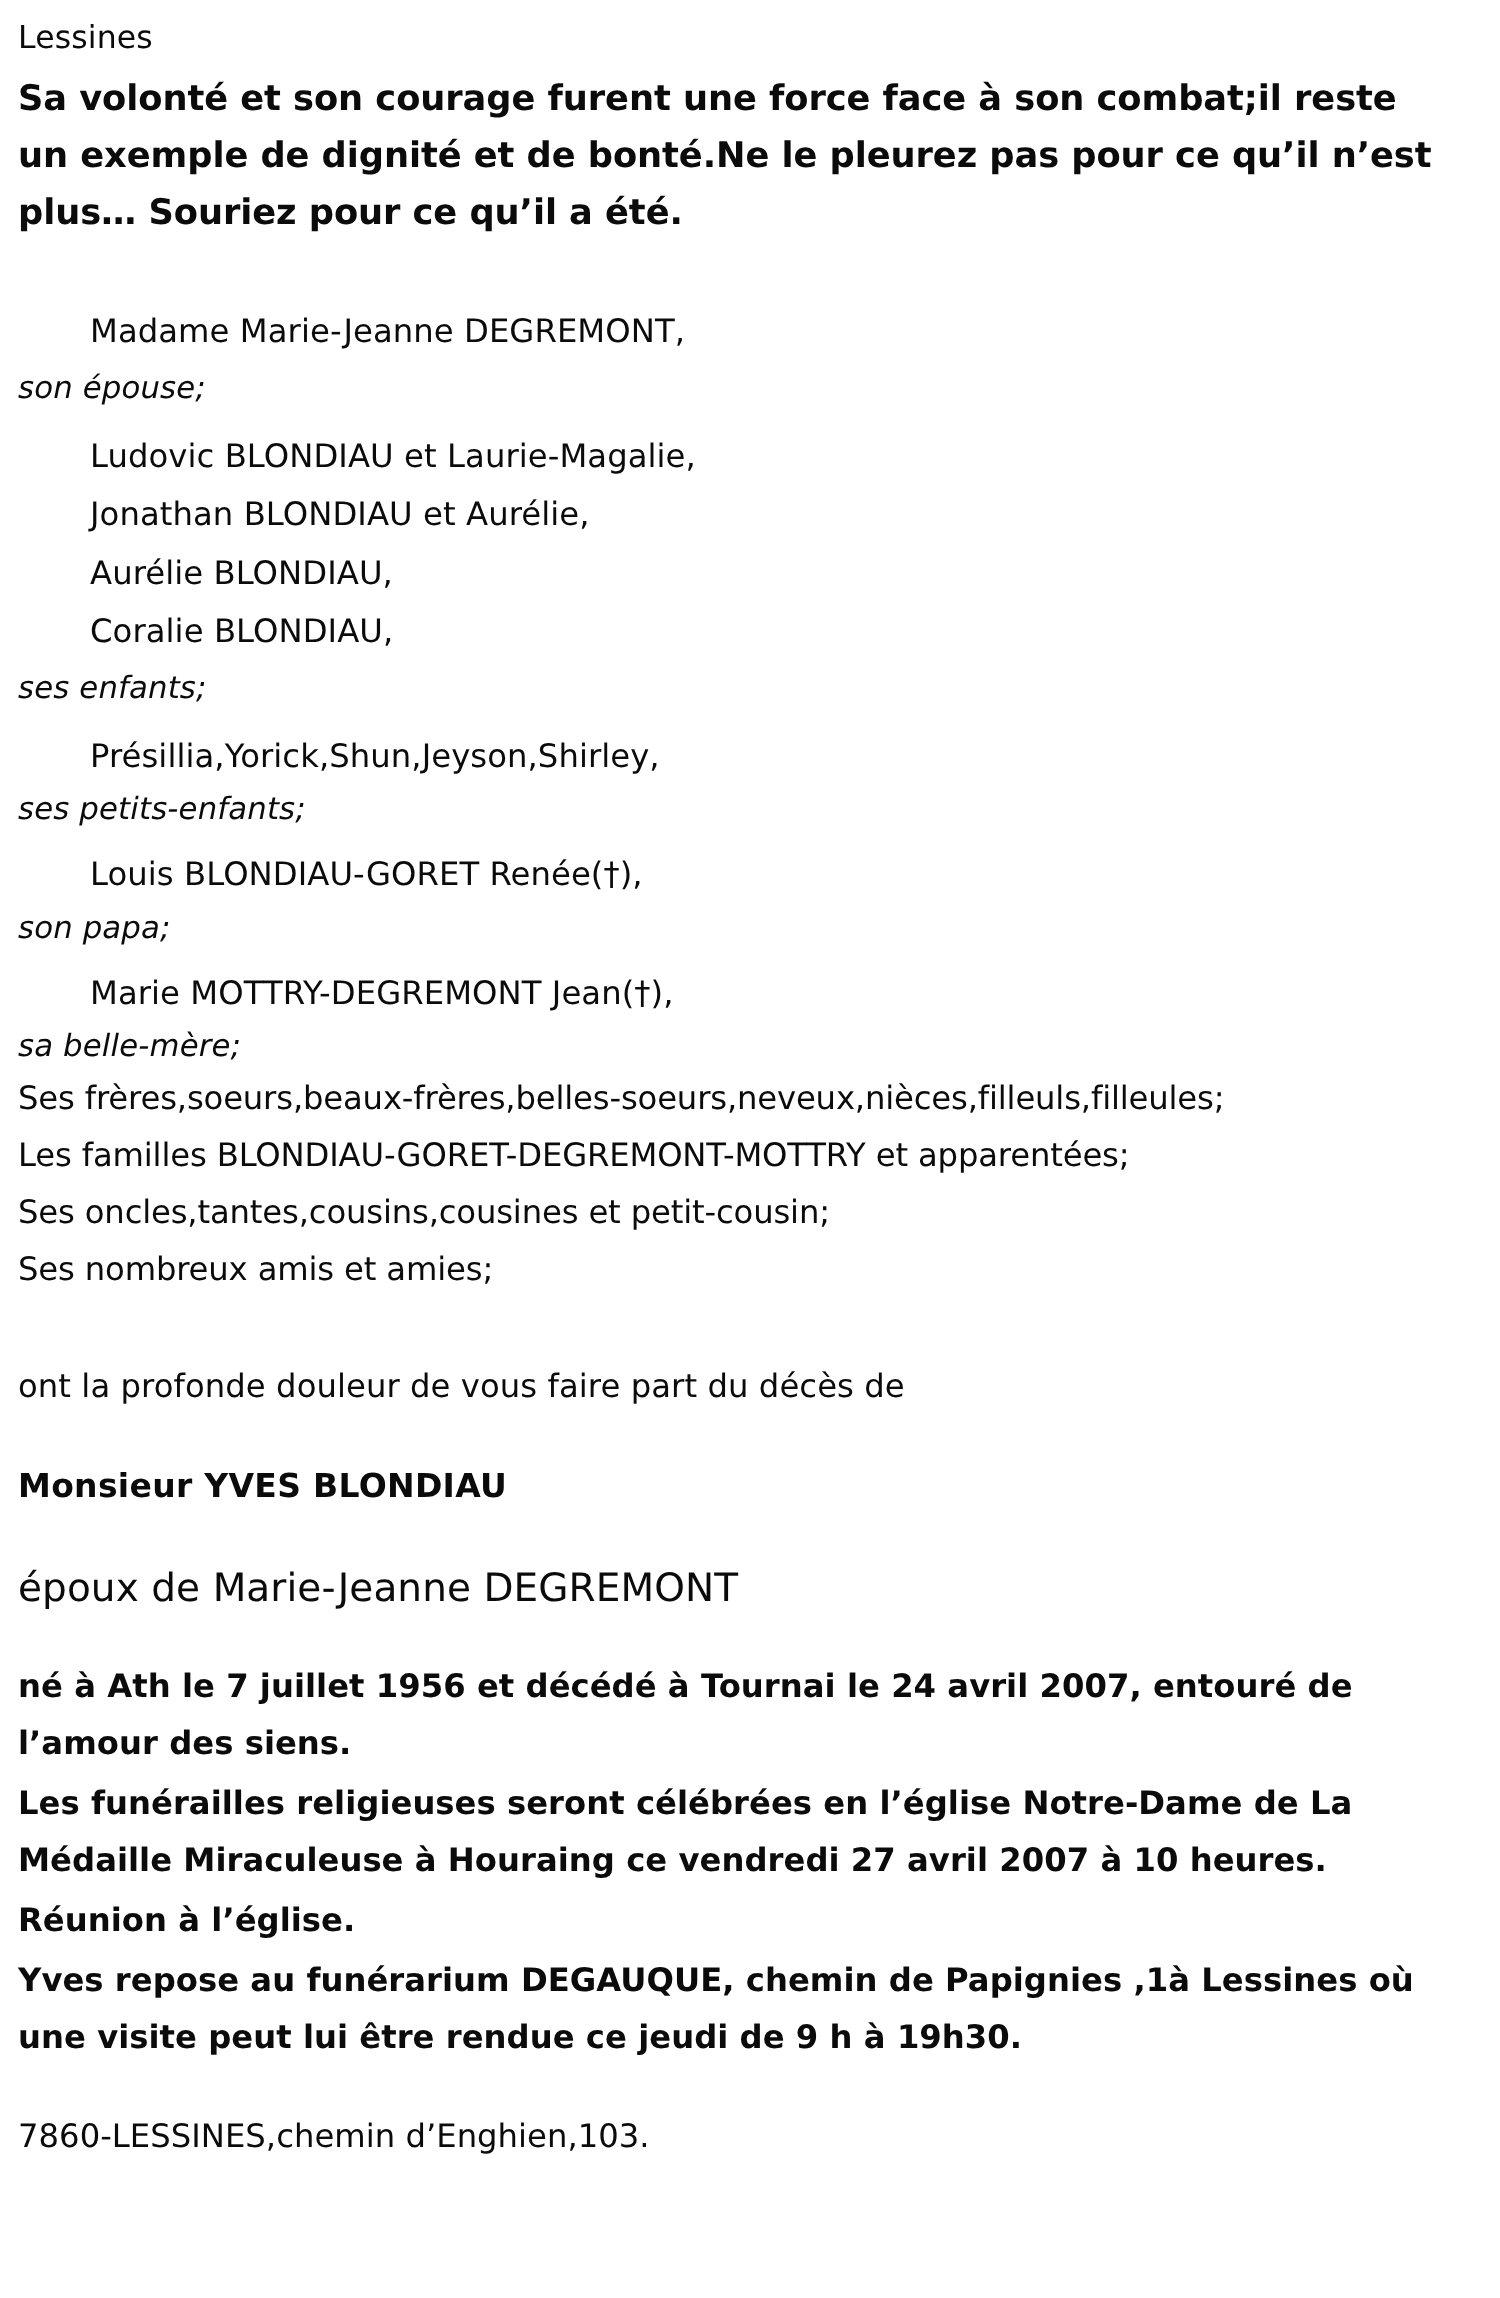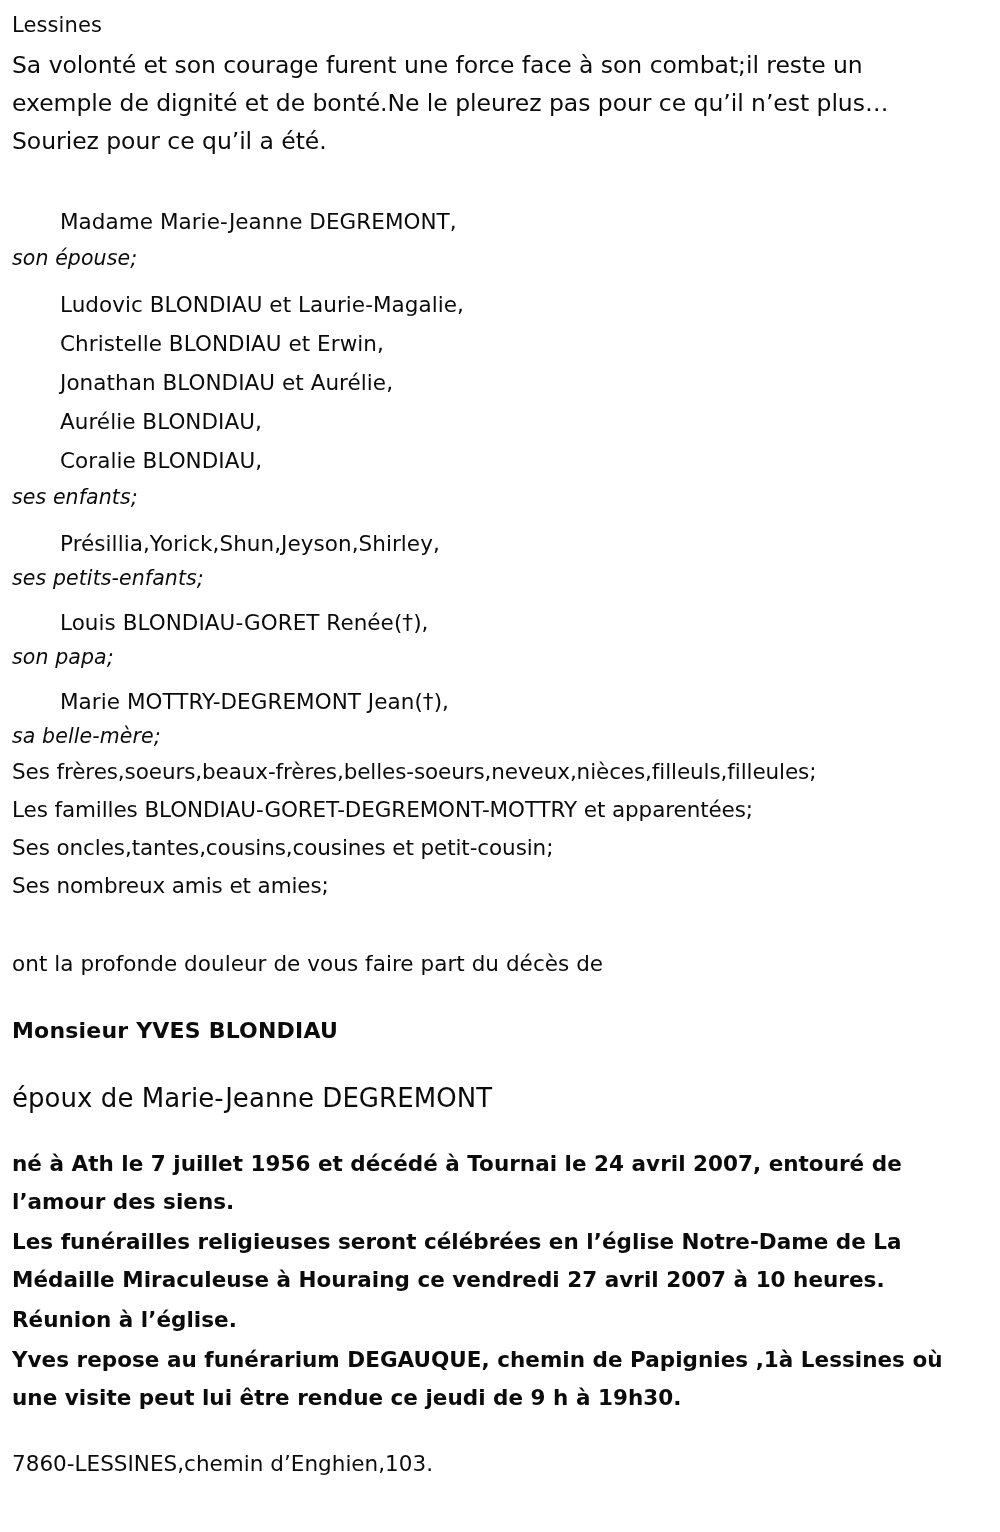--- a/index.html
+++ b/index.html
@@ -25,21 +25,21 @@
   }
 
   
   .city {
     font-size: 21px;
     line-height: 30px;
     letter-spacing: 0.1px;
   }
 
   .epitaph {
-    font-weight: normal;
+    font-weight: bold;
     font-size: 23.5px;
     line-height: 38px;
     letter-spacing: -0.05px;
     margin-top: 6px;
     max-width: 945px;
   }
 
   .gap-lg { height: 42px; }
   .gap-md { height: 30px; }
   .gap-xs { height: 10px; }
@@ -117,21 +117,20 @@
 
   <div class="relgroup">
     <div class="name-line">Madame Marie-Jeanne DEGREMONT,</div>
     <div class="role">son épouse;</div>
   </div>
 
   <div class="gap-xs"></div>
 
   <div class="relgroup">
     <div class="name-line">Ludovic BLONDIAU et Laurie-Magalie,</div>
-    <div class="name-line">Christelle BLONDIAU et Erwin,</div>
     <div class="name-line">Jonathan BLONDIAU et Aurélie,</div>
     <div class="name-line">Aurélie BLONDIAU,</div>
     <div class="name-line">Coralie BLONDIAU,</div>
     <div class="role">ses enfants;</div>
   </div>
 
   <div class="gap-xs"></div>
 
   <div class="relgroup">
     <div class="name-line">Présillia,Yorick,Shun,Jeyson,Shirley,</div>

